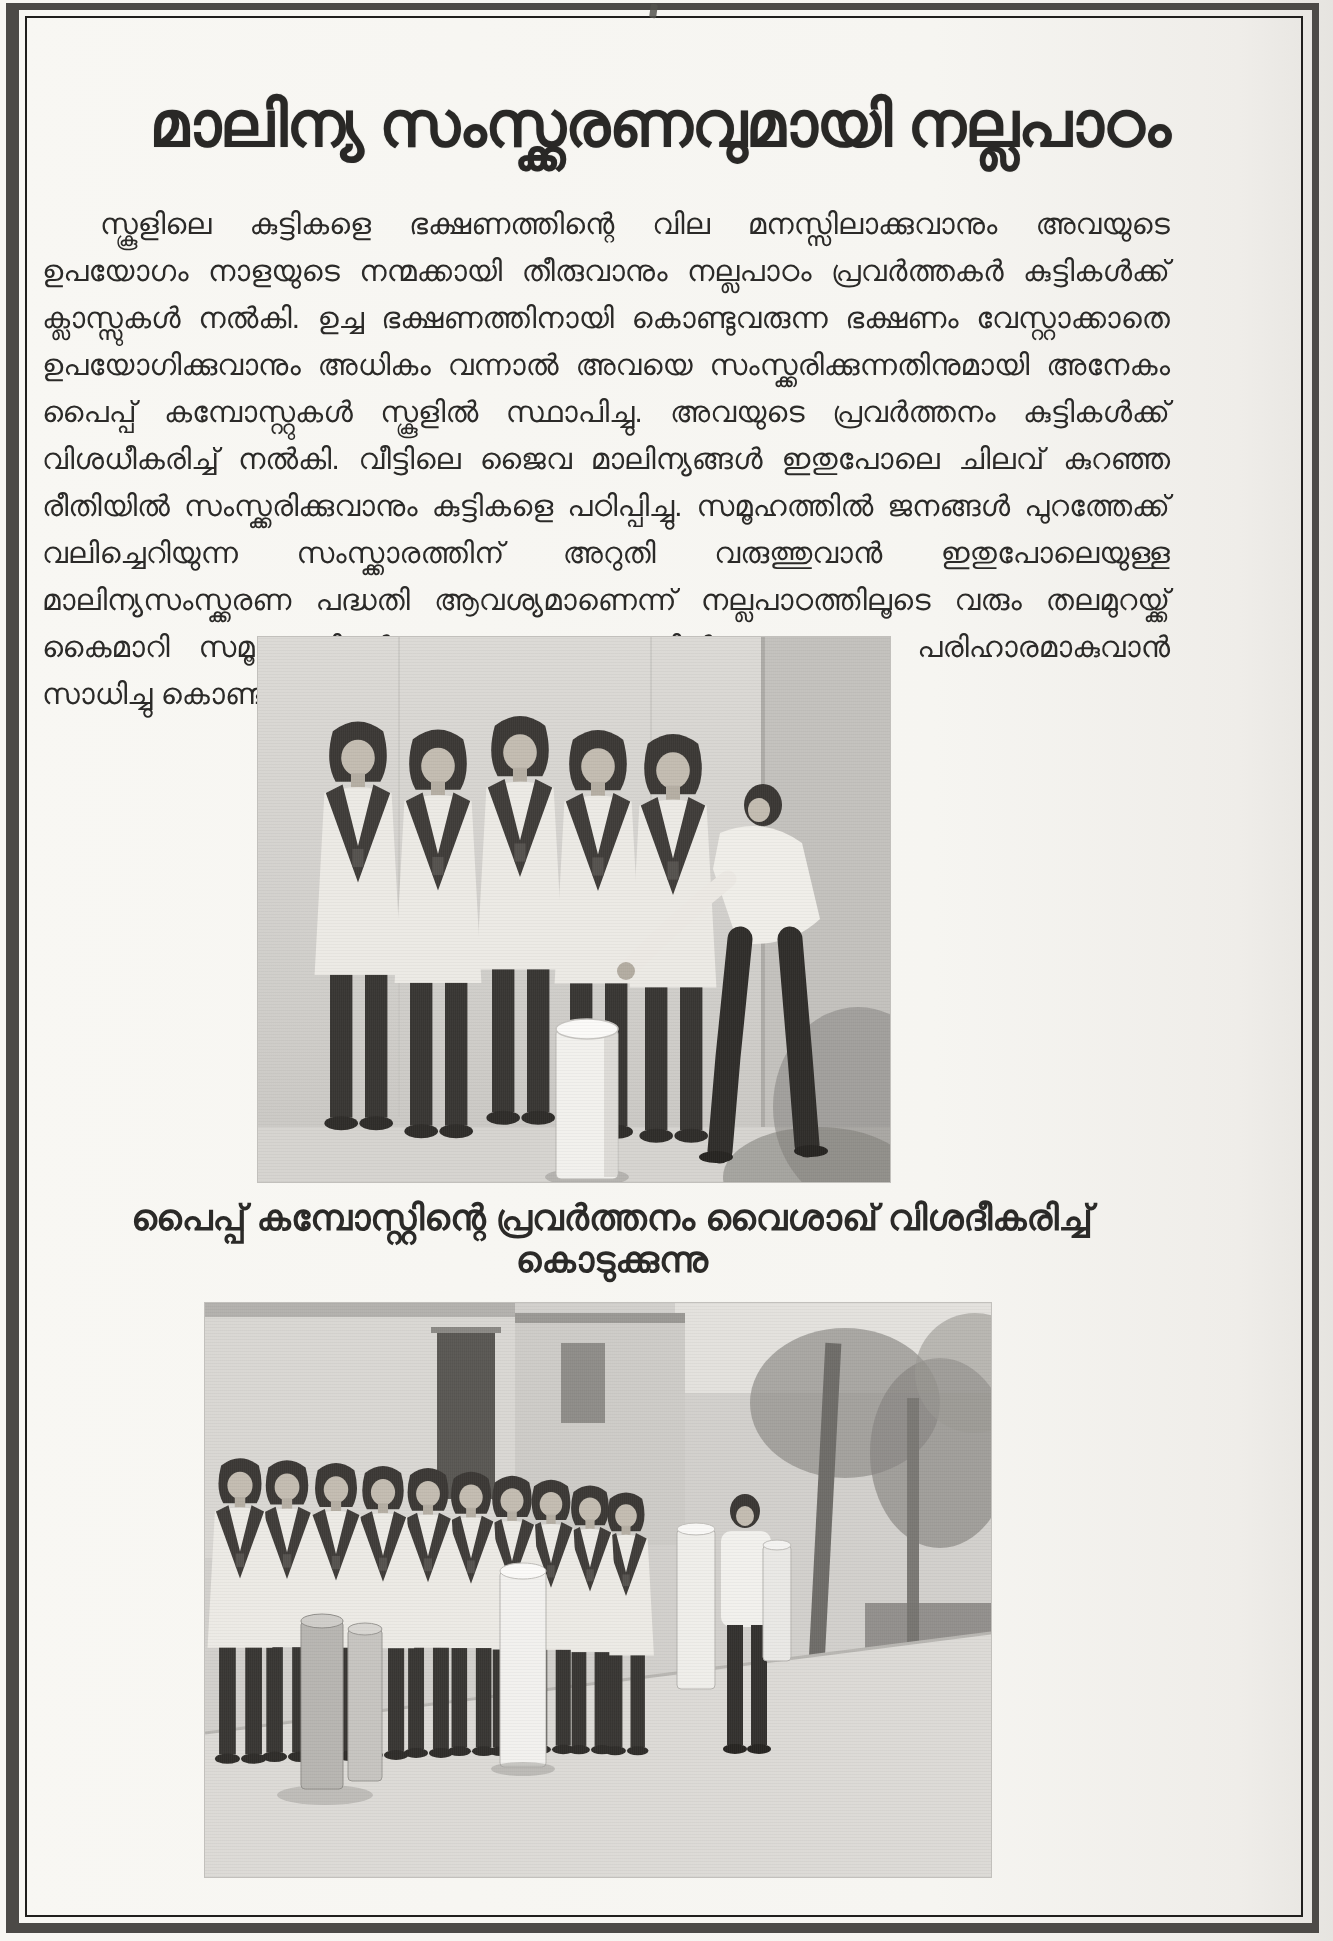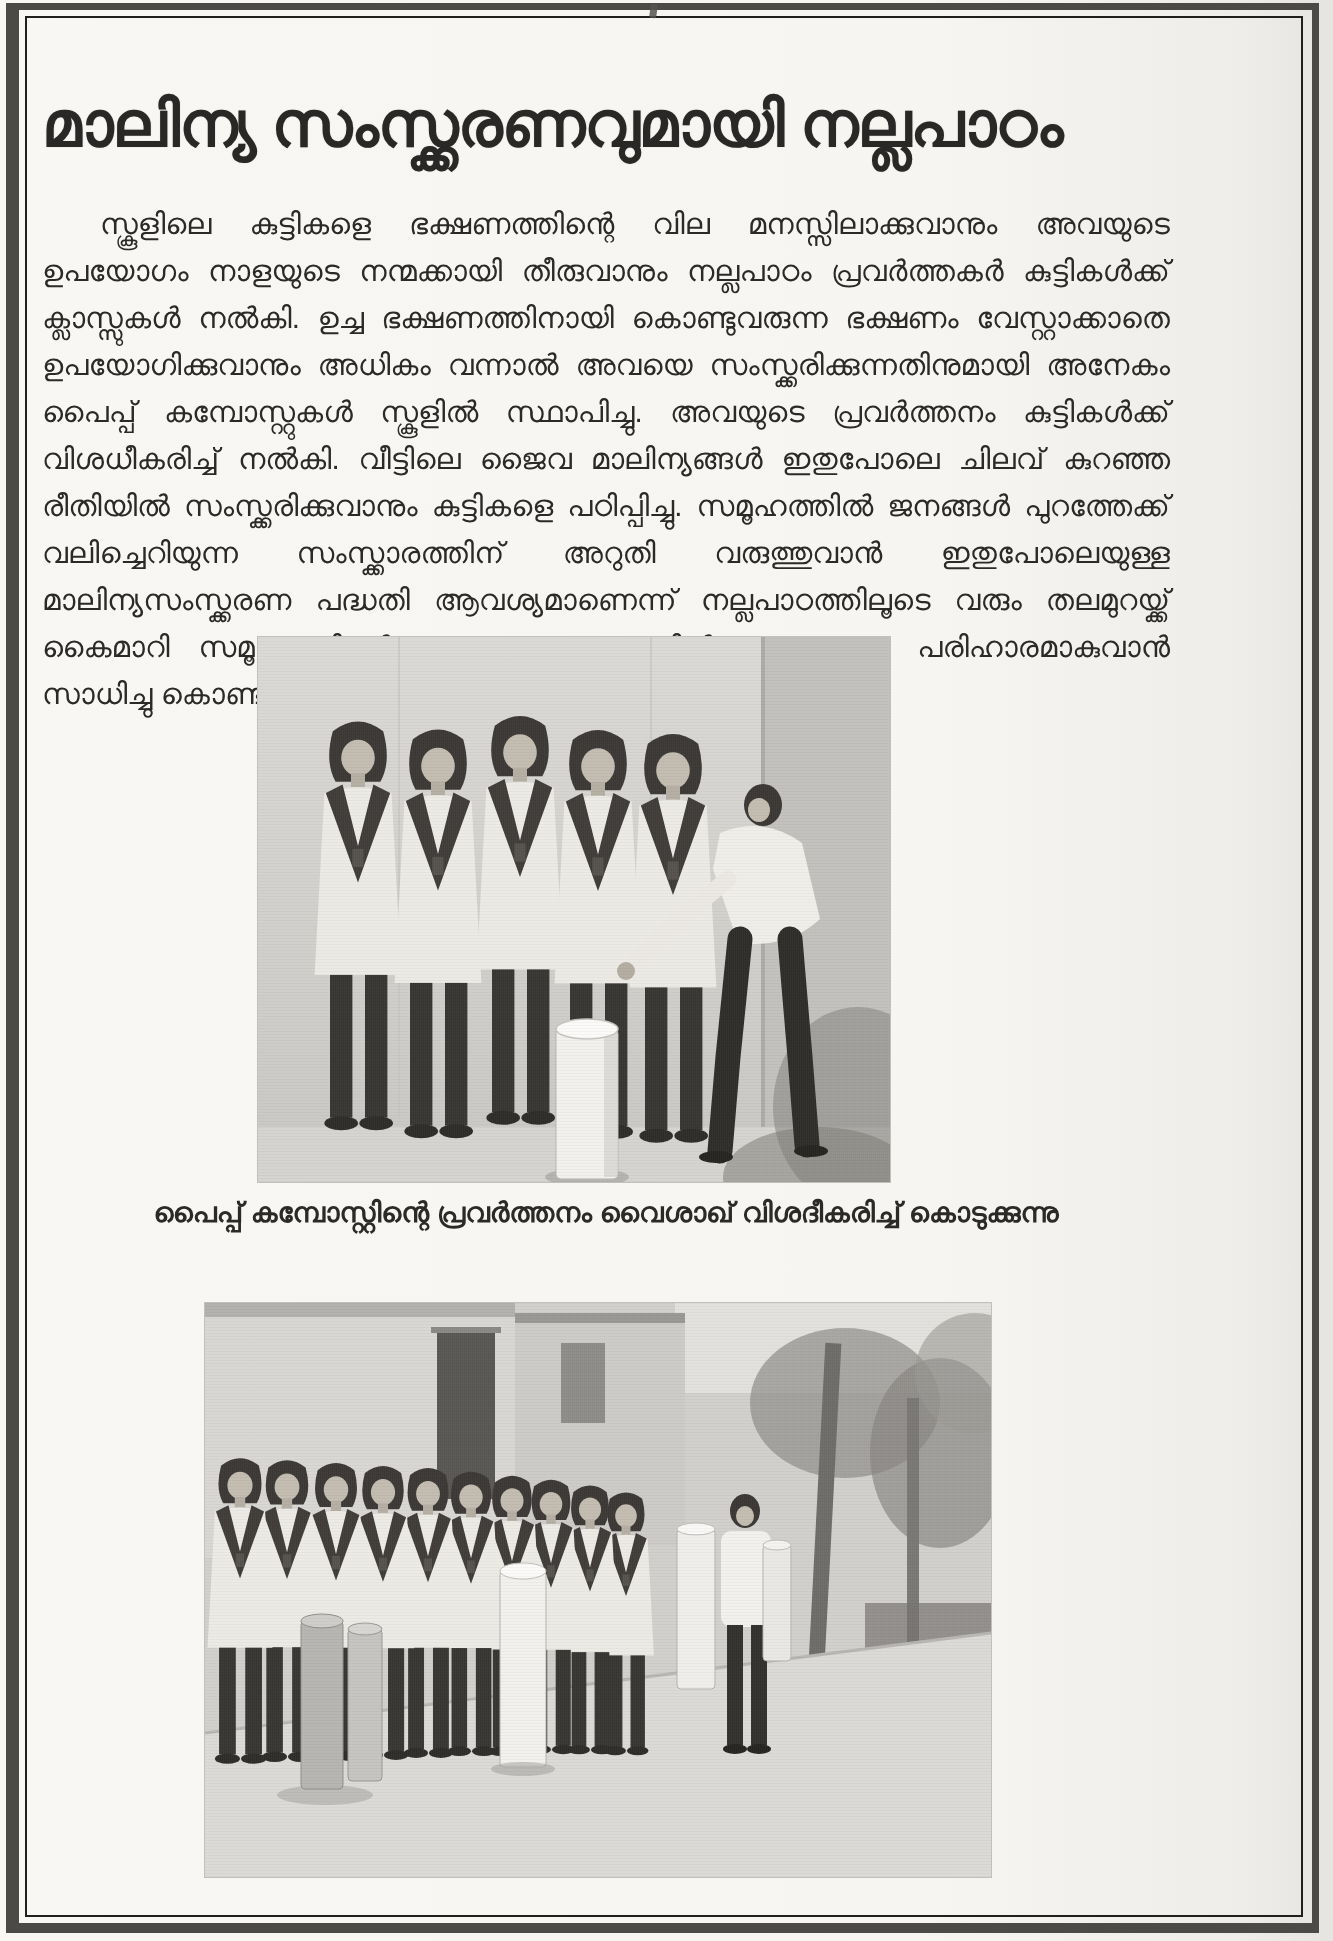--- a/index.html
+++ b/index.html
@@ -22,21 +22,21 @@
     border:2px solid #201f1d;
     pointer-events:none;
   }
   .scan-mark{
     position:absolute;left:650px;top:4px;width:7px;height:14px;
     background:#55534f;border-radius:2px;transform:rotate(8deg);opacity:.85;
   }
   .title{
     position:absolute;left:42px;top:46px;width:1128px;
     font-size:63px;line-height:1.15;font-weight:800;letter-spacing:-1px;
-    text-align:left;color:#292826;
+    text-align:right;color:#292826;
     text-shadow:0 0 1px rgba(40,40,40,.35);
   }
   .body-text{
     position:absolute;left:42px;top:170px;width:1128px;
     font-size:29.5px;line-height:47px;text-align:justify;text-indent:58px;
     color:#2b2a28;
   }
   .photo{
     position:absolute;overflow:hidden;outline:1px solid #c2c0bc;
     background:#d6d4d0;
@@ -44,22 +44,22 @@
   .photo::after{
     content:"";position:absolute;inset:0;
     background:
       repeating-linear-gradient(0deg, rgba(0,0,0,.03) 0 1px, rgba(0,0,0,0) 1px 3px),
       repeating-linear-gradient(90deg, rgba(255,255,255,.03) 0 1px, rgba(255,255,255,0) 1px 2px);
     pointer-events:none;
   }
   .photo-1{left:258px;top:637px;width:632px;height:545px;}
   .photo-2{left:205px;top:1303px;width:786px;height:574px;}
   .caption{
-    position:absolute;left:42px;top:1197px;width:1128px;
-    font-size:28px;font-weight:600;text-align:center;color:#2b2a28;
+    position:absolute;left:48px;top:1197px;width:1128px;
+    font-size:36px;font-weight:600;text-align:center;color:#2b2a28;
   }
   svg{display:block;}
 </style>
 </head>
 <body>
 
 <div class="page">
 
   <div class="frame-outer"></div>
   <div class="frame-inner"></div>

